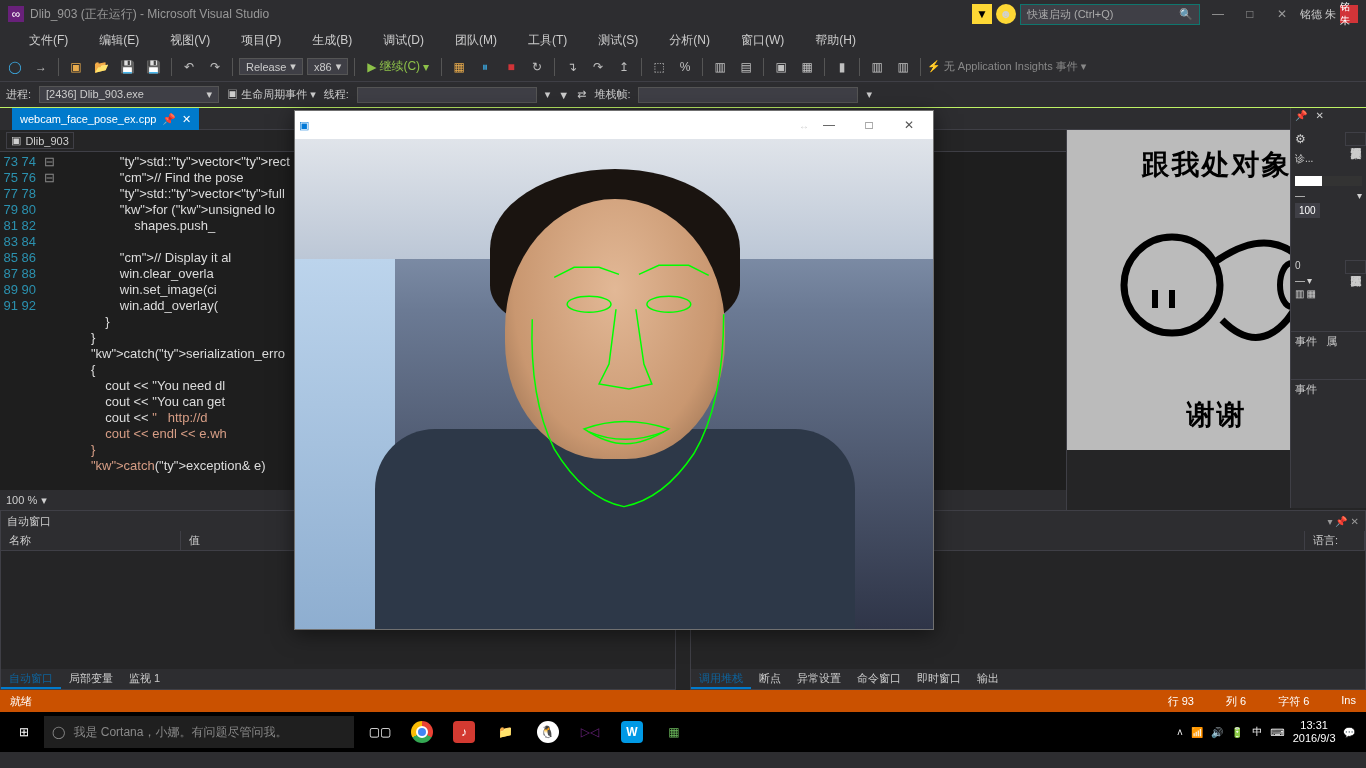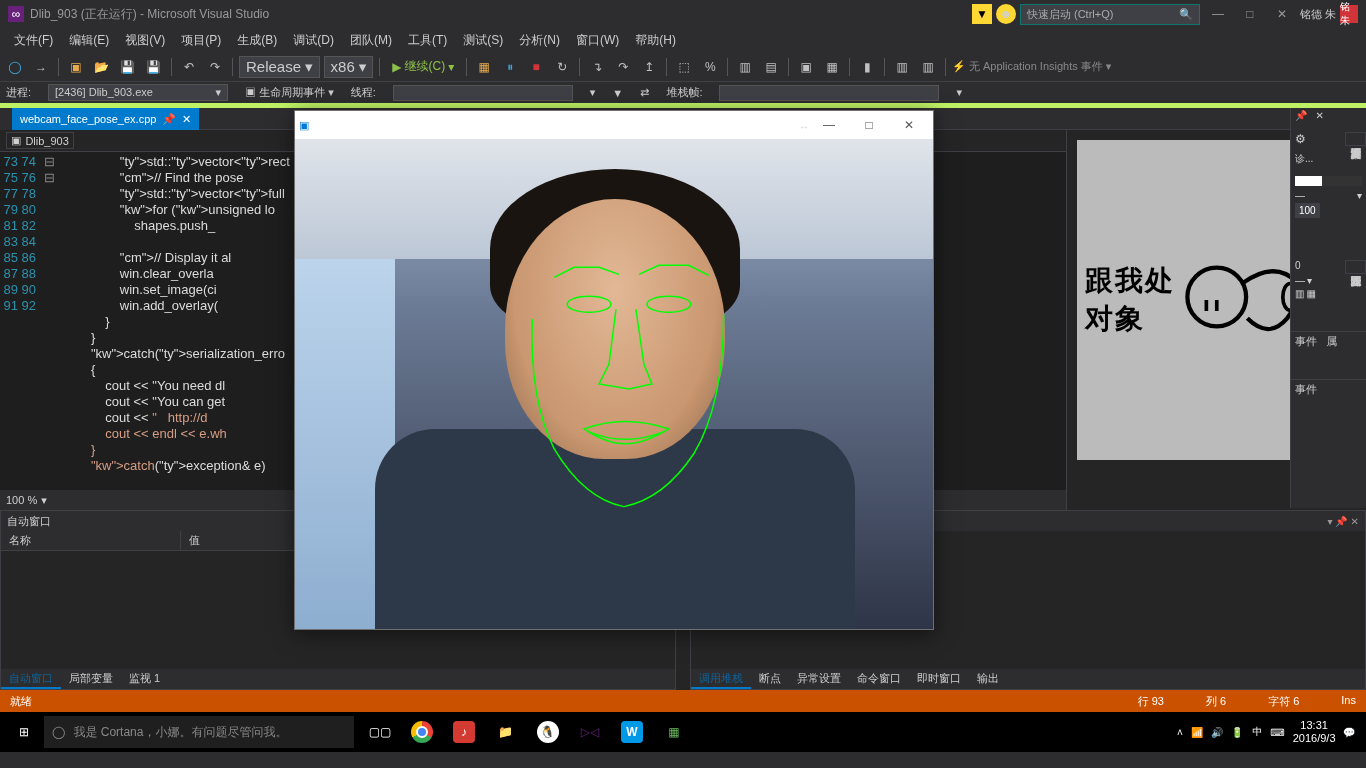--- a/index.html
+++ b/index.html
@@ -12,32 +12,32 @@
 .title-right { display: flex; align-items: center; gap: 4px; }
 .yellow-btn { width: 20px; height: 20px; background: #fdd835; color: #000; display:flex;align-items:center;justify-content:center; }
 .smile { width:20px; height:20px; background:#fdd835; border-radius:50%; display:flex;align-items:center;justify-content:center; }
 .quick-launch { background: #3f3f46; border: 1px solid #0f766e; padding: 2px 6px; width: 180px; color: #aaa; font-size:11px; display:flex; align-items:center; justify-content:space-between; }
 .window-btn { width: 28px; height: 20px; display: flex; align-items: center; justify-content: center; cursor: pointer; color:#999; }
 .user-name { font-size:11px; color:#ccc; }
 .user-badge { width:18px; height:18px; background:#d13438; color:#fff; display:flex;align-items:center;justify-content:center; font-size:10px; }
 
 
 .menubar { height: 24px; background: #2d2d30; display: flex; align-items: center; padding: 0 6px; }
-.menubar span { padding: 0 8px; color: #ccc; font-size: 12px; cursor: pointer; }
+.menubar span { padding: 0 8px; color: #ccc; font-size: 12px; cursor: pointer; margin-left: 15px; }
 
 
 .toolbar { height: 30px; background: #2d2d30; border-bottom: 1px solid #3f3f46; display: flex; align-items: center; padding: 0 4px; gap: 4px; }
 .tb-btn { width: 22px; height: 22px; display: flex; align-items: center; justify-content: center; color: #c0c0c0; cursor: pointer; }
 .tb-sep { width:1px; height:18px; background:#555; margin:0 2px; }
-.tb-combo { background:#3f3f46; border:1px solid #555; padding:1px 6px; color:#ccc; font-size:15px; display:flex; align-items:flex-start; gap:4px; }
+.tb-combo { background:#3f3f46; border:1px solid #555; padding:1px 6px; color:#ccc; font-size:11px; display:flex; align-items:flex-end; gap:4px; }
 .tb-run { color:#8dc149; display:flex; align-items:center; gap:3px; padding:0 6px; }
 .insights { color:#888; font-size:11px; display:flex; align-items:center; gap:3px; }
 
 
-.debugbar { height: 26px; background: #2d2d30; border-bottom:5px solid #bef264; display: flex; align-items: center; padding: 0 6px; gap: 17px; font-size:11px; color:#ccc; }
+.debugbar { height: 26px; background: #2d2d30; border-bottom:1px solid #bef264; display: flex; align-items: center; padding: 0 6px; gap: 8px; font-size:11px; color:#ccc; }
 .debugbar .combo { background:#3f3f46; border:1px solid #555; padding:1px 6px; width:180px; display:flex; justify-content:space-between; }
 .debugbar input { background:#3f3f46; border:1px solid #555; color:#ccc; padding:1px 4px; width:180px; font-size:11px; }
 
 
 .tabstrip { height: 22px; background: #2d2d30; display: flex; padding-left: 12px; }
 .file-tab { background: #007acc; color: #fff; padding: 2px 8px; font-size: 11px; display:flex; align-items:center; gap:6px; }
 .file-tab .pin { color:#fff; }
 .file-tab .close { color:#fff; cursor:pointer; }
 .tabstrip-rest { flex:1; border-bottom:1px solid #3f3f46; }
 
@@ -47,21 +47,21 @@
 .nav-combo { height:22px; background:#252526; border-bottom:1px solid #3f3f46; display:flex; align-items:center; padding:0 6px; font-size:11px; }
 .nav-combo .nc { display:flex; align-items:center; gap:4px; border:1px solid #3f3f46; padding:1px 4px; }
 .editor { flex:1; display:flex; background:#1e1e1e; overflow:hidden; font-family: Consolas, monospace; font-size:13px; }
 .gutter { width:44px; text-align:right; padding:2px 8px 0 0; color:#2b91af; line-height:16px; }
 .fold { width:14px; padding-top:2px; color:#888; line-height:16px; }
 .code { flex:1; padding:2px 0 0 4px; line-height:16px; white-space:pre; color:#dcdcdc; } .str { color:#d69d85; }
 .zoom { height:20px; background:#2d2d30; display:flex; align-items:center; padding:0 6px; font-size:11px; }
 
 
 .right-side { width:300px; background:#252526; border-left:1px solid #3f3f46; position:relative; }
-.meme { background:#bbb; margin:10px; height:320px; display:flex; flex-direction:row; align-items:center; justify-content:space-between; padding:16px 8px; }
+.meme { background:#bbb; margin:0; height:320px; display:flex; flex-direction:column; align-items:center; justify-content:space-between; padding:16px 8px; }
 .meme-text { font-size:28px; color:#000; font-weight:bold; letter-spacing:2px; }
 
 
 .far-right { position:absolute; top:108px; right:0; width:76px; height:400px; background:#2d2d30; border-left:1px solid #3f3f46; }
 .fr-tabs { display:flex; height:20px; }
 .fr-tabs div { padding:2px 4px; font-size:10px; color:#ccc; }
 .vert-tab { position:absolute; right:0; writing-mode:vertical-rl; background:#2d2d30; padding:6px 2px; color:#ccc; font-size:11px; border:1px solid #3f3f46; }
 .fr-body { padding:4px; font-size:10px; }
 .fr-num { background:#3f3f46; padding:2px 4px; color:#fff; margin:2px 0; display:inline-block; }
 .fr-event { padding:2px 4px; font-size:11px; color:#ccc; border-top:1px solid #3f3f46; margin-top:28px; }
@@ -72,21 +72,21 @@
 .bp-title { height:20px; background:#2d2d30; padding:2px 6px; color:#ccc; font-size:11px; display:flex; justify-content:space-between; align-items:center; }
 .bp-header { height:20px; background:#2d2d30; display:flex; border-bottom:1px solid #3f3f46; }
 .bp-header span { padding:2px 8px; font-size:11px; color:#ccc; border-right:1px solid #3f3f46; }
 .bp-body { flex:1; background:#252526; }
 .bp-tabs { height:20px; background:#2d2d30; display:flex; }
 .bp-tabs span { padding:2px 8px; font-size:11px; color:#ccc; }
 .bp-tabs .active { color:#0e639c; border-bottom:2px solid #007acc; }
 
 
 .statusbar { height:22px; background:#ca5100; color:#fff; display:flex; align-items:center; padding:0 10px; font-size:11px; justify-content:space-between; }
-.statusbar .sb-right { display:flex; gap:42px;justify-content:flex-end; }
+.statusbar .sb-right { display:flex; gap:32px;justify-content:flex-end; }
 
 
 .taskbar { height:40px; background:#000; display:flex; align-items:center; padding:0 4px; }
 .tb-start { width:40px; height:40px; display:flex; align-items:center; justify-content:center; color:#fff; }
 .tb-search { flex:0 0 310px; height:32px; background:#1f1f1f; display:flex; align-items:center; padding:0 8px; color:#888; gap:8px; }
 .tb-icons { display:flex; gap:2px; margin-left:6px; }
 .tb-icon { width:40px; height:40px; display:flex; align-items:center; justify-content:center; }
 .tb-tray { margin-left:auto; display:flex; align-items:center; gap:8px; color:#fff; font-size:10px; padding:0 6px; }
 .tb-clock { text-align:center; font-size:11px; line-height:13px; }
 
@@ -325,20 +325,24 @@
       <span class="active">自动窗口</span>
       <span>局部变量</span>
       <span>监视 1</span>
     </div>
   </div>
   <div class="bp">
     <div class="bp-title">
         <span></span>
         <span class="pin-icons">▾ 📌 ✕</span>
       </div>
+    <div class="bp-header">
+      <span style="flex:1"></span>
+      <span style="width:60px">语言:</span>
+    </div>
     <div class="bp-body"></div>
     <div class="bp-tabs">
       <span class="active">调用堆栈</span>
       <span>断点</span>
       <span>异常设置</span>
       <span>命令窗口</span>
       <span>即时窗口</span>
       <span>输出</span>
     </div>
   </div>

